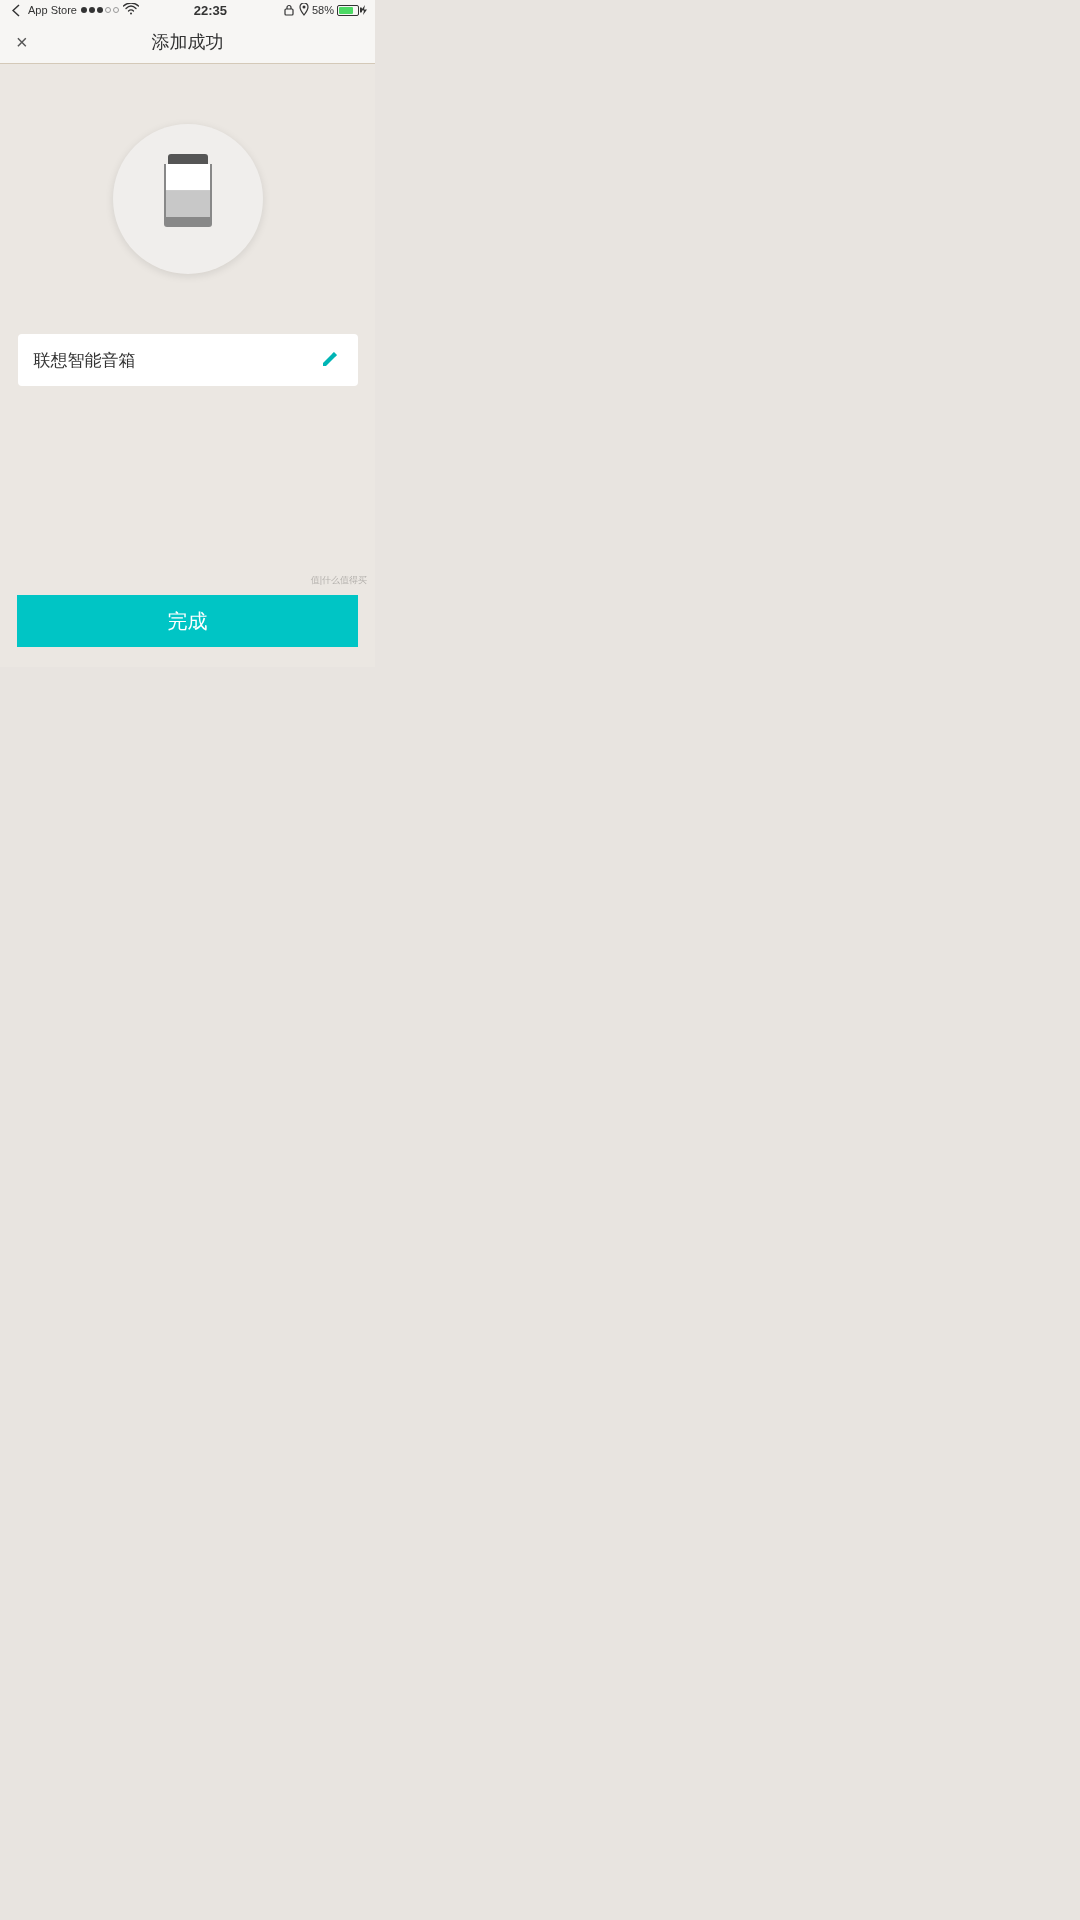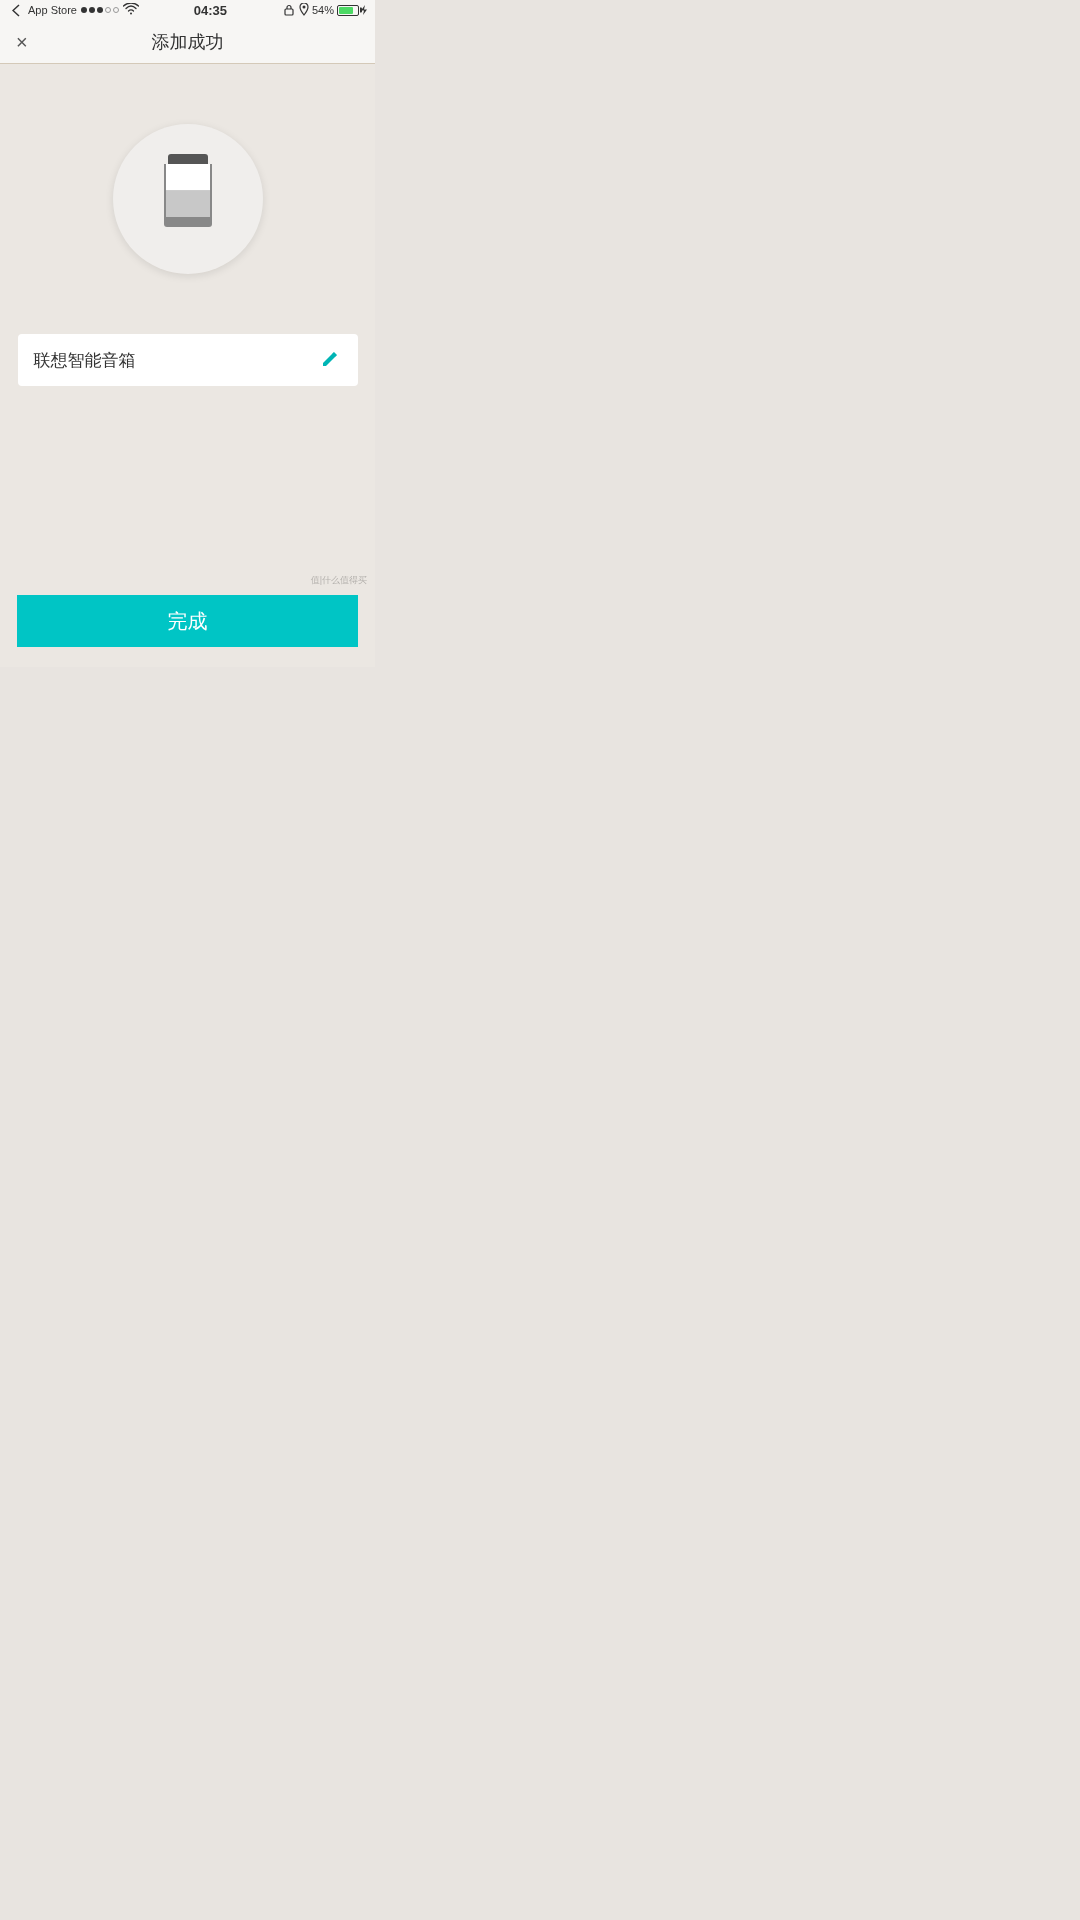--- a/index.html
+++ b/index.html
@@ -295,31 +295,31 @@
     </div>
     <span class="wifi-icon">
       <svg width="16" height="12" viewBox="0 0 16 12" fill="none">
         <path d="M8 10.5 L8 10.5" stroke="#333" stroke-width="2" stroke-linecap="round"></path>
         <path d="M5.5 8C6.3 7.2 7.1 6.8 8 6.8C8.9 6.8 9.7 7.2 10.5 8" stroke="#333" stroke-width="1.3" fill="none" stroke-linecap="round"></path>
         <path d="M3 5.5C4.6 3.9 6.2 3 8 3C9.8 3 11.4 3.9 13 5.5" stroke="#333" stroke-width="1.3" fill="none" stroke-linecap="round"></path>
         <path d="M0.5 3C2.7 0.8 5.2 0 8 0C10.8 0 13.3 0.8 15.5 3" stroke="#333" stroke-width="1.3" fill="none" stroke-linecap="round"></path>
       </svg>
     </span>
   </div>
-  <div class="status-center">04:35</div>
+  <div class="status-center">22:35</div>
   <div class="status-right">
     <svg width="14" height="14" viewBox="0 0 14 14">
       <rect x="3" y="6" width="8" height="6" rx="1" stroke="#333" stroke-width="1.2" fill="none"></rect>
       <path d="M5 6V4.5C5 3.4 5.9 2.5 7 2.5C8.1 2.5 9 3.4 9 4.5V6" stroke="#333" stroke-width="1.2" fill="none"></path>
     </svg>
     <svg width="10" height="14" viewBox="0 0 10 14">
       <path d="M5 0C3 0 1 1.5 1 4C1 7 5 12 5 12C5 12 9 7 9 4C9 1.5 7 0 5 0Z" stroke="#333" stroke-width="1.2" fill="none"></path>
       <circle cx="5" cy="4" r="1.5" fill="#333"></circle>
     </svg>
-    <span>54%</span>
+    <span>58%</span>
     <div class="battery-container">
       <div class="battery-icon">
         <div class="battery-fill"></div>
       </div>
       <svg width="6" height="10" viewBox="0 0 6 10">
         <path d="M4 0L0 5.5H3L2 10L6 4.5H3L4 0Z" fill="#333"></path>
       </svg>
     </div>
   </div>
 </div>

